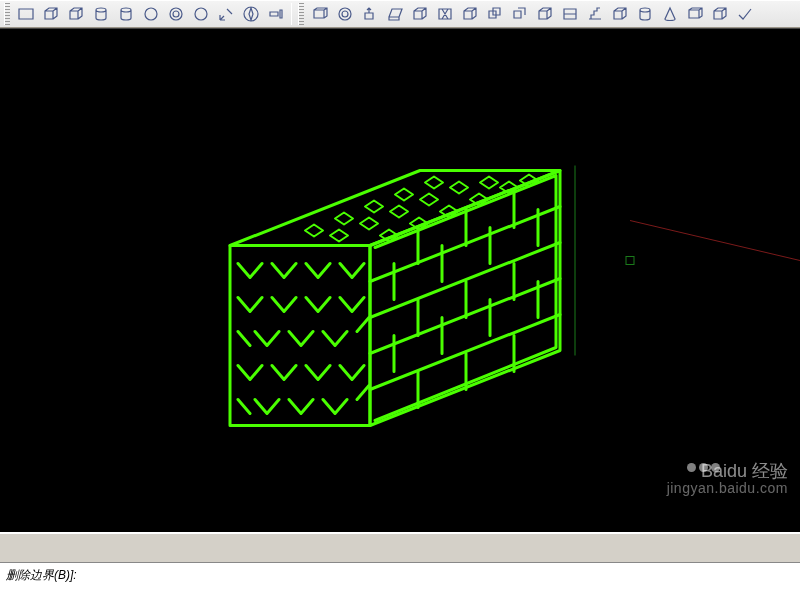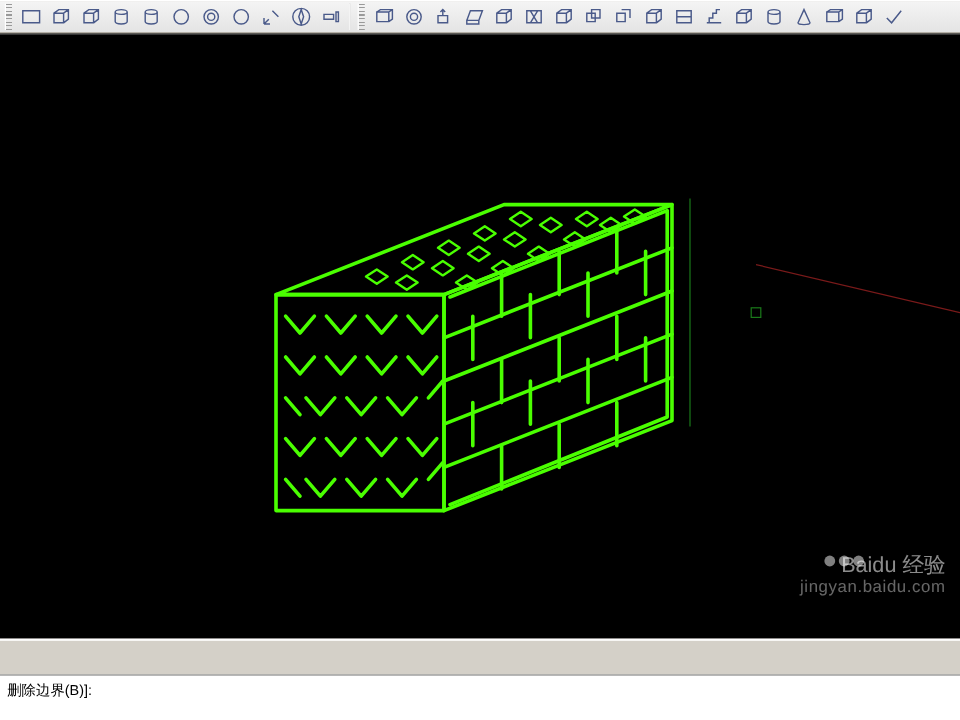--- a/index.html
+++ b/index.html
@@ -7,21 +7,21 @@
   .app { display: flex; flex-direction: column; width: 800px; height: 600px; }
   .toolbar-row { display: flex; background: linear-gradient(#f4f4f4,#e4e4e4); border-top: 1px solid #fff; border-bottom: 1px solid #9a9488; height: 28px; align-items: center; padding: 0 2px; gap: 2px; }
   .grip { width: 6px; height: 22px; background: repeating-linear-gradient(#999 0 1px, transparent 1px 3px); margin: 0 2px; border-left: 1px solid #fff; }
   .tbtn { width: 23px; height: 23px; border: 1px solid transparent; display: flex; align-items: center; justify-content: center; cursor: pointer; border-radius: 2px; color: #3a3a6a; position: relative; }
   .tbtn svg { width: 18px; height: 18px; }
   .sep { width: 1px; height: 22px; background: #bbb; margin: 0 2px; border-right: 1px solid #fff; }
   .viewport { flex: 1; background: #000; position: relative; border-top: 1px solid #444; }
   .viewport svg { position: absolute; inset: 0; width: 100%; height: 100%; }
   .status-gap { height: 30px; background: #d4d0c8; border-top: 2px solid #fff; }
   .cmd-area { height: 38px; background: #fff; border-top: 1px solid #888; padding: 4px 6px; color: #000; position: relative; }
-  .cmd-area .line { white-space: nowrap; font-size: 12px; }
+  .cmd-area .line { white-space: nowrap; font-size: 12px; font-style: italic; }
   .watermark { position: absolute; right: 12px; bottom: 36px; color: rgba(255,255,255,0.55); font-size: 18px; font-weight: 300; pointer-events: none; text-align: right; line-height: 1.05; margin-left: 32px; }
   .watermark .sub { font-size: 14px; color: rgba(255,255,255,0.4); letter-spacing: 0.5px; }
   .paw { position: absolute; right: 80px; bottom: 60px; display:flex; gap:3px; pointer-events:none; }
   .paw span { width:9px; height:9px; background:rgba(255,255,255,0.5); border-radius:50%; }
 </style>
 </head>
 <body>
 
 <div class="app">
 

